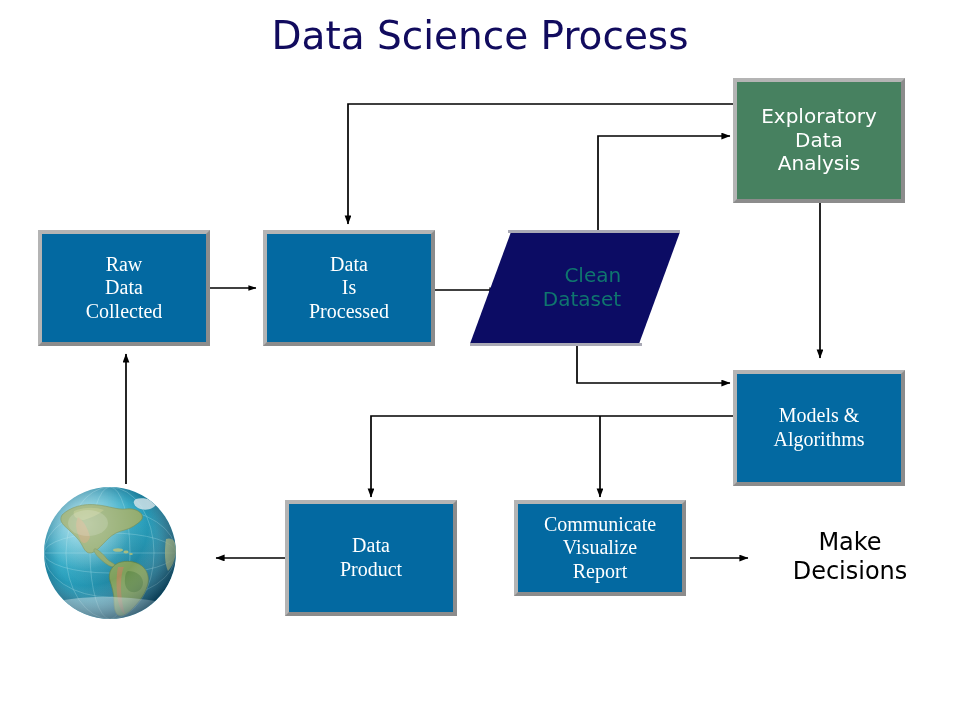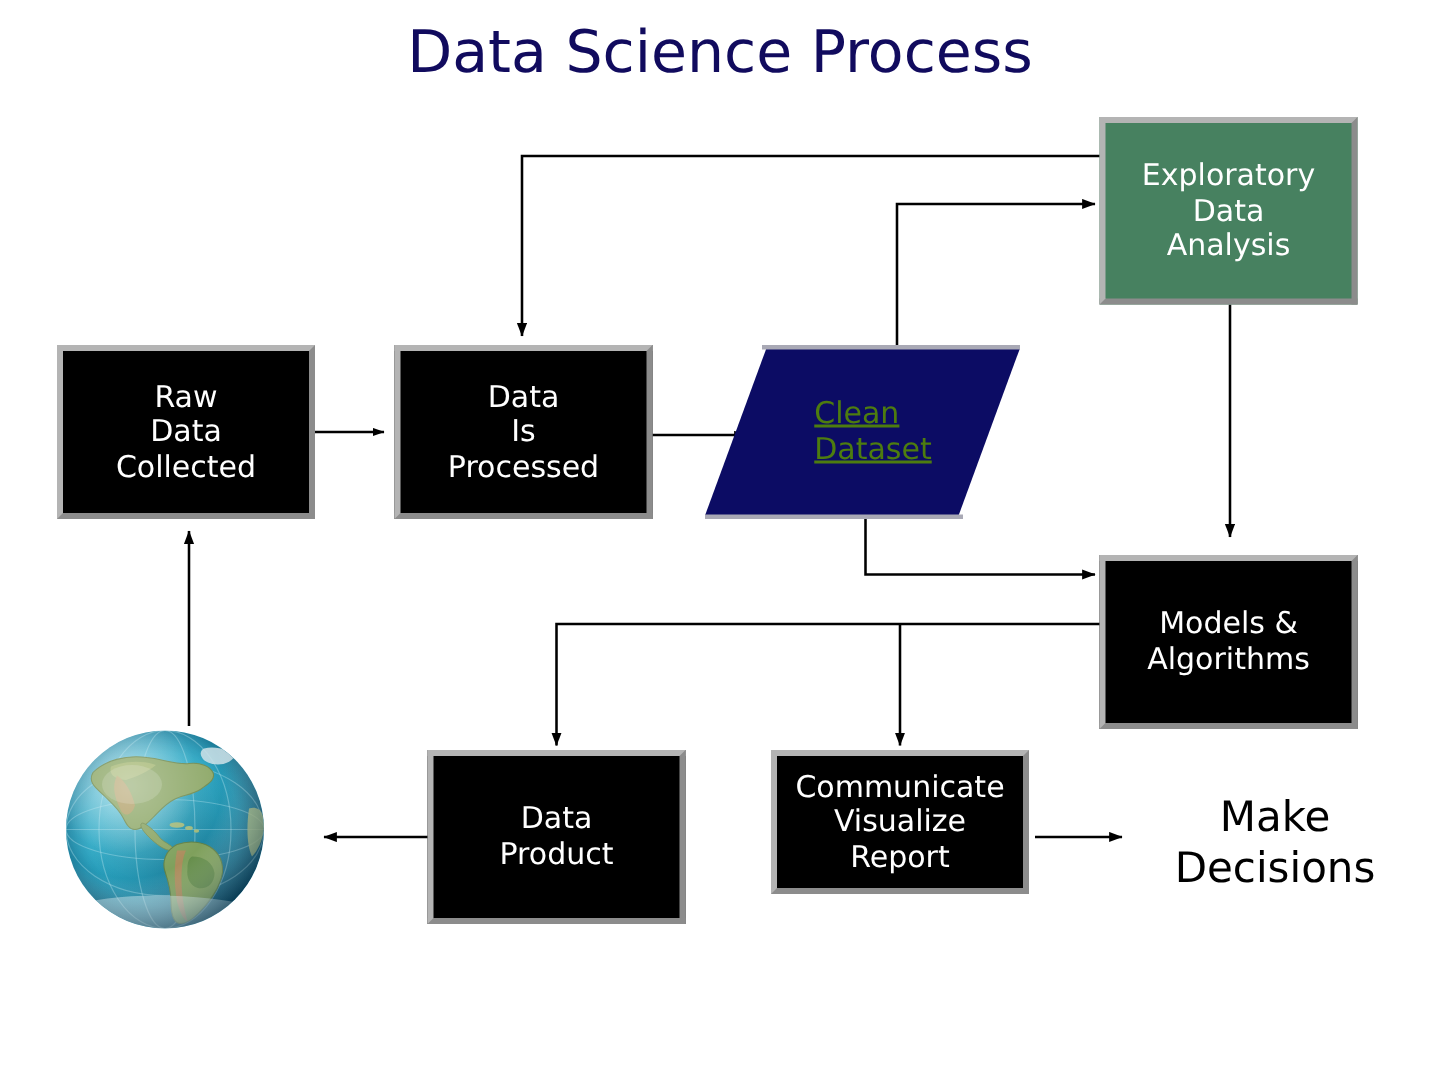--- a/index.html
+++ b/index.html
@@ -46,21 +46,21 @@
     display: flex;
     align-items: center;
     justify-content: center;
     text-align: center;
     color: #ffffff;
     font-size: 20px;
     line-height: 1.18;
     font-family: "DejaVu Sans", sans-serif;
     white-space: pre-line;
   }
-  .node.navy { background: #000000; }
+  .node.navy { background: #0369a1; font-family: Liberation Serif, serif; }
   .node.green { background: #478160; }
 
   
   #clean-dataset {
     position: absolute;
     left: 470px;
     top: 230px;
     width: 210px;
     height: 116px;
   }
@@ -83,39 +83,38 @@
     left: 0px; top: 113px;
     width: 172px; height: 3px;
     background: #a9a9b5;
   }
   #clean-dataset .para-label {
     position: absolute;
     inset: 0;
     display: flex;
     align-items: center;
     justify-content: center;
-    color: #4d7c0f;
+    color: #0f766e;
     font-size: 20px;
     line-height: 1.18;
-    text-align: left;
+    text-align: right;
     white-space: pre-line;
     padding-left: 14px;
     box-sizing: border-box;
-    text-decoration: underline;
   }
 
   
   #make-decisions {
     position: absolute;
     left: 750px;
     top: 528px;
     width: 200px;
     text-align: center;
     color: #000000;
-    font-size: 28px;
+    font-size: 24px;
     line-height: 1.22;
     white-space: pre-line;
     font-family: "DejaVu Sans", sans-serif;
   }
 
   
   #globe {
     position: absolute;
     left: 44px;
     top: 487px;

